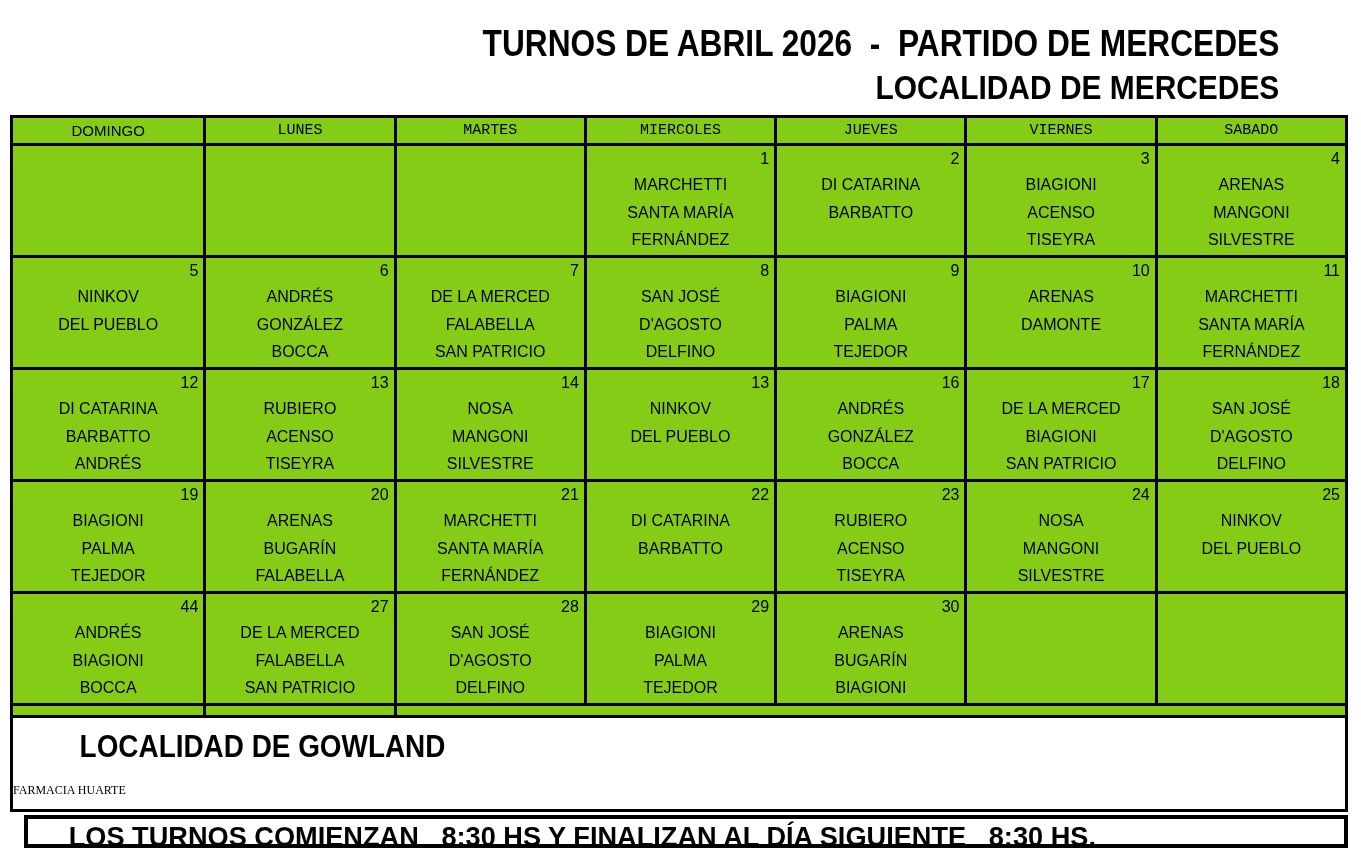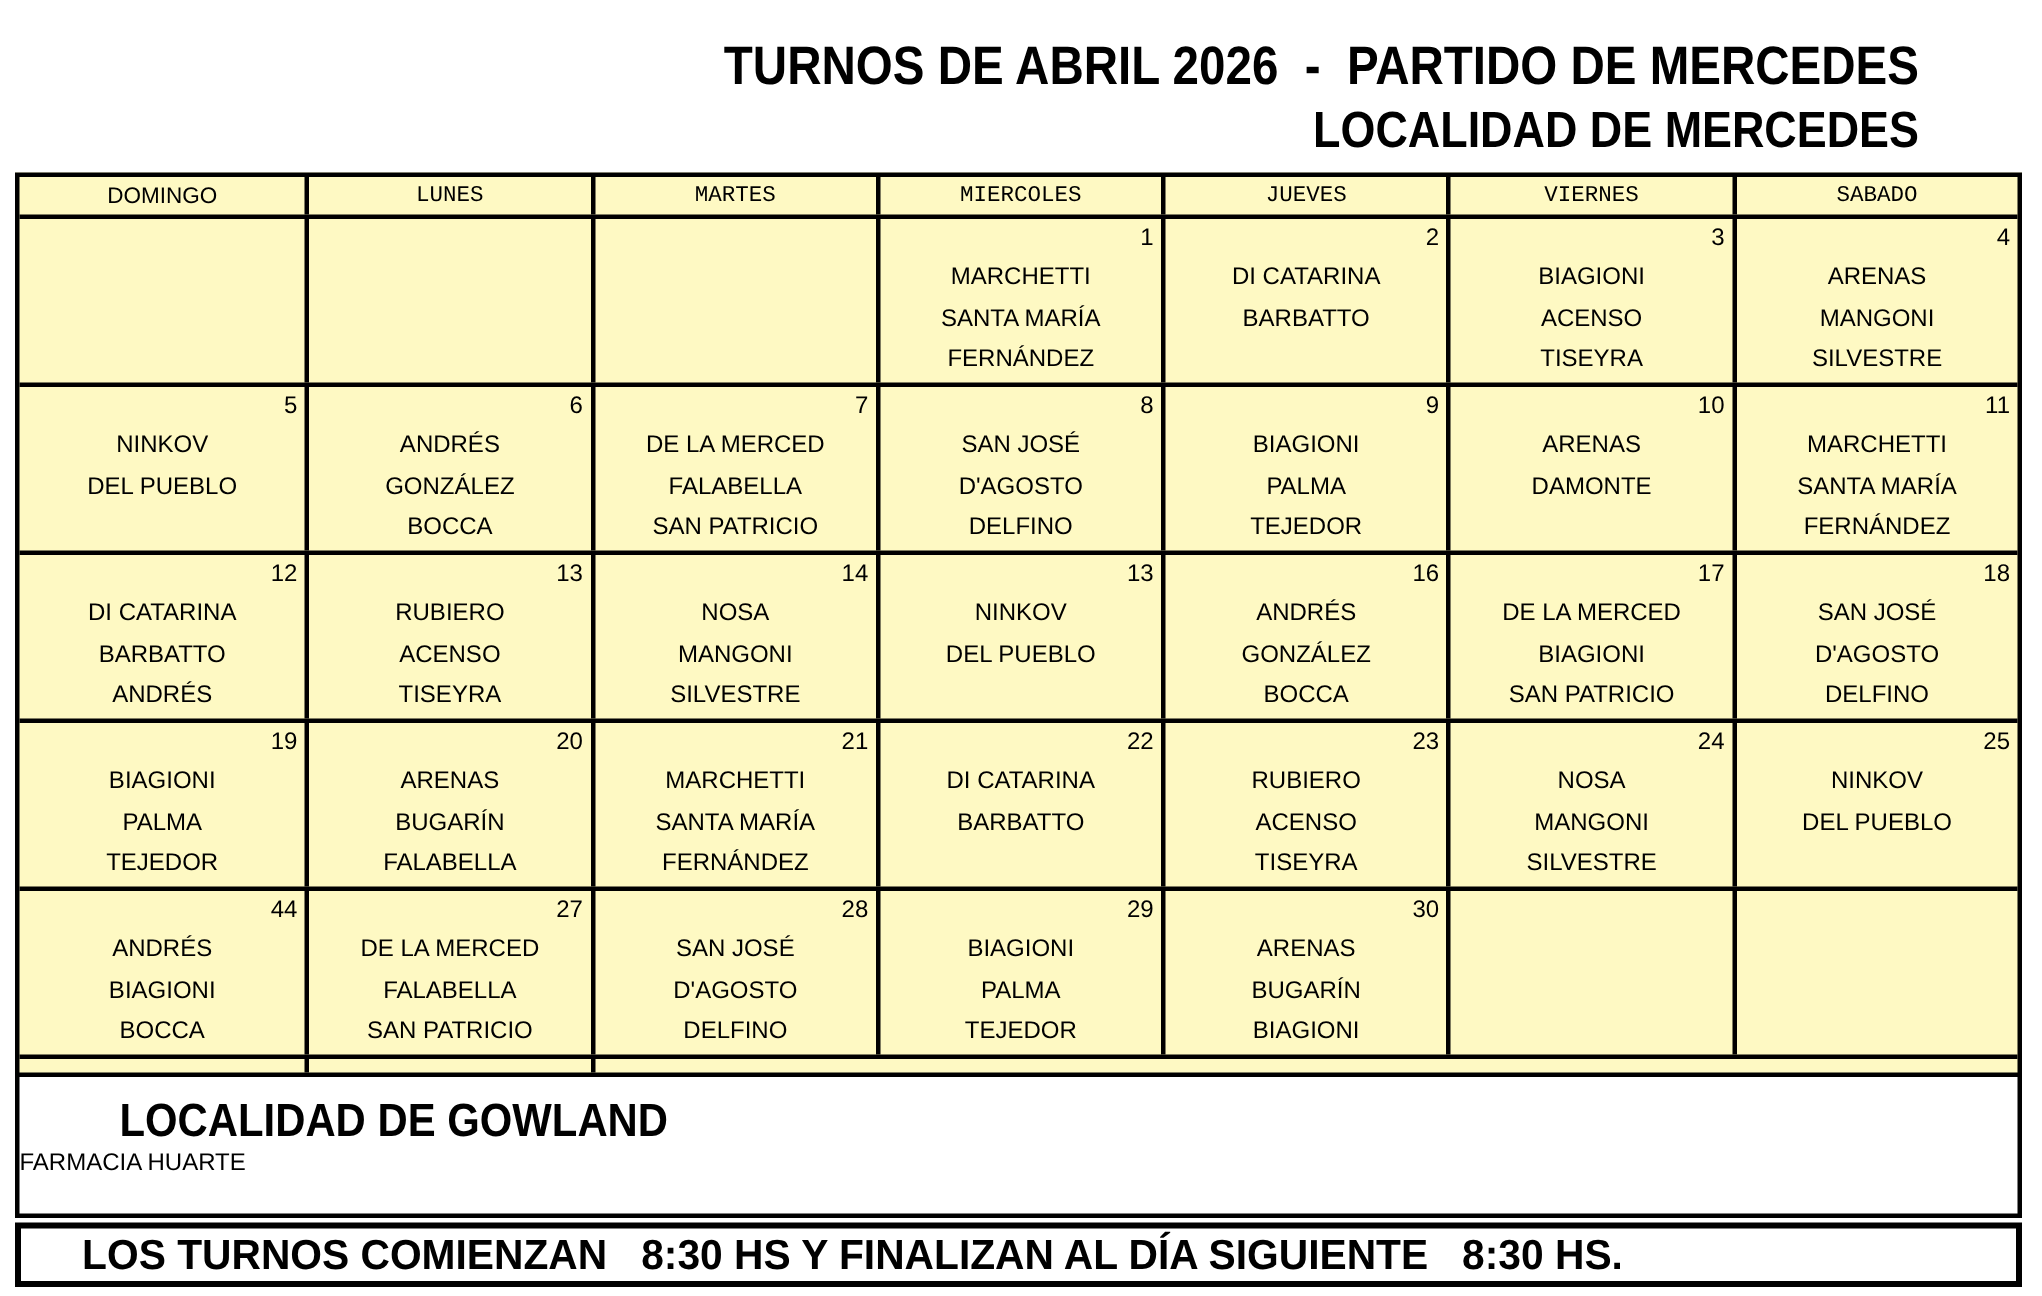--- a/index.html
+++ b/index.html
@@ -17,21 +17,21 @@
     letter-spacing: 0px; line-height: 44px;
   }
   .title-sub {
     font-size: 34px; font-weight: bold; white-space: pre;
     transform: scaleX(0.88); transform-origin: center;
     line-height: 42px;
   }
   .calendar {
     margin: 7px 13px 0 10px;
     border: 3px solid #000;
-    background: #fef9c3;
+    background: #84cc16;
   }
   .cal-row { display: grid; grid-template-columns: repeat(7, 1fr); }
   .weekday-row { height: 25px; }
   .weekday-cell {
     font-size: 15px; text-align: center; line-height: 25px;
     transform-origin: center;
   }
   .weekday-cell + .weekday-cell { border-left: 3px solid #000; font-family: Liberation Mono, monospace; }
   .week-row { height: 112px; border-top: 3px solid #000; }
   .day-cell { padding-top: 2px; overflow: hidden; }
@@ -53,26 +53,26 @@
     border: 3px solid #000; border-top: none;
     height: 94px; text-align: left;
   }
   .gowland-title {
     padding-top: 10px;
     font-size: 31px; font-weight: bold; white-space: pre;
     transform: scaleX(0.9); transform-origin: center;
     line-height: 38px;
   }
   .gowland-pharmacy {
-    font-size: 16px; line-height: 20px;
+    margin-top: 14px; font-size: 12px; line-height: 20px; font-family: Liberation Serif, serif;
   }
   .footer {
-    margin: 3px 13px 0 10px;
+    margin: 3px 13px 0 24px;
     border: 4px solid #000;
-    height: 43px;
+    height: 33px;
   }
   .footer-text {
     font-size: 28px; font-weight: bold; white-space: pre;
     line-height: 35px; padding-left: 42px;
     transform: scaleX(0.97); transform-origin: left center;
   }
 </style>
 </head>
 <body>
 

